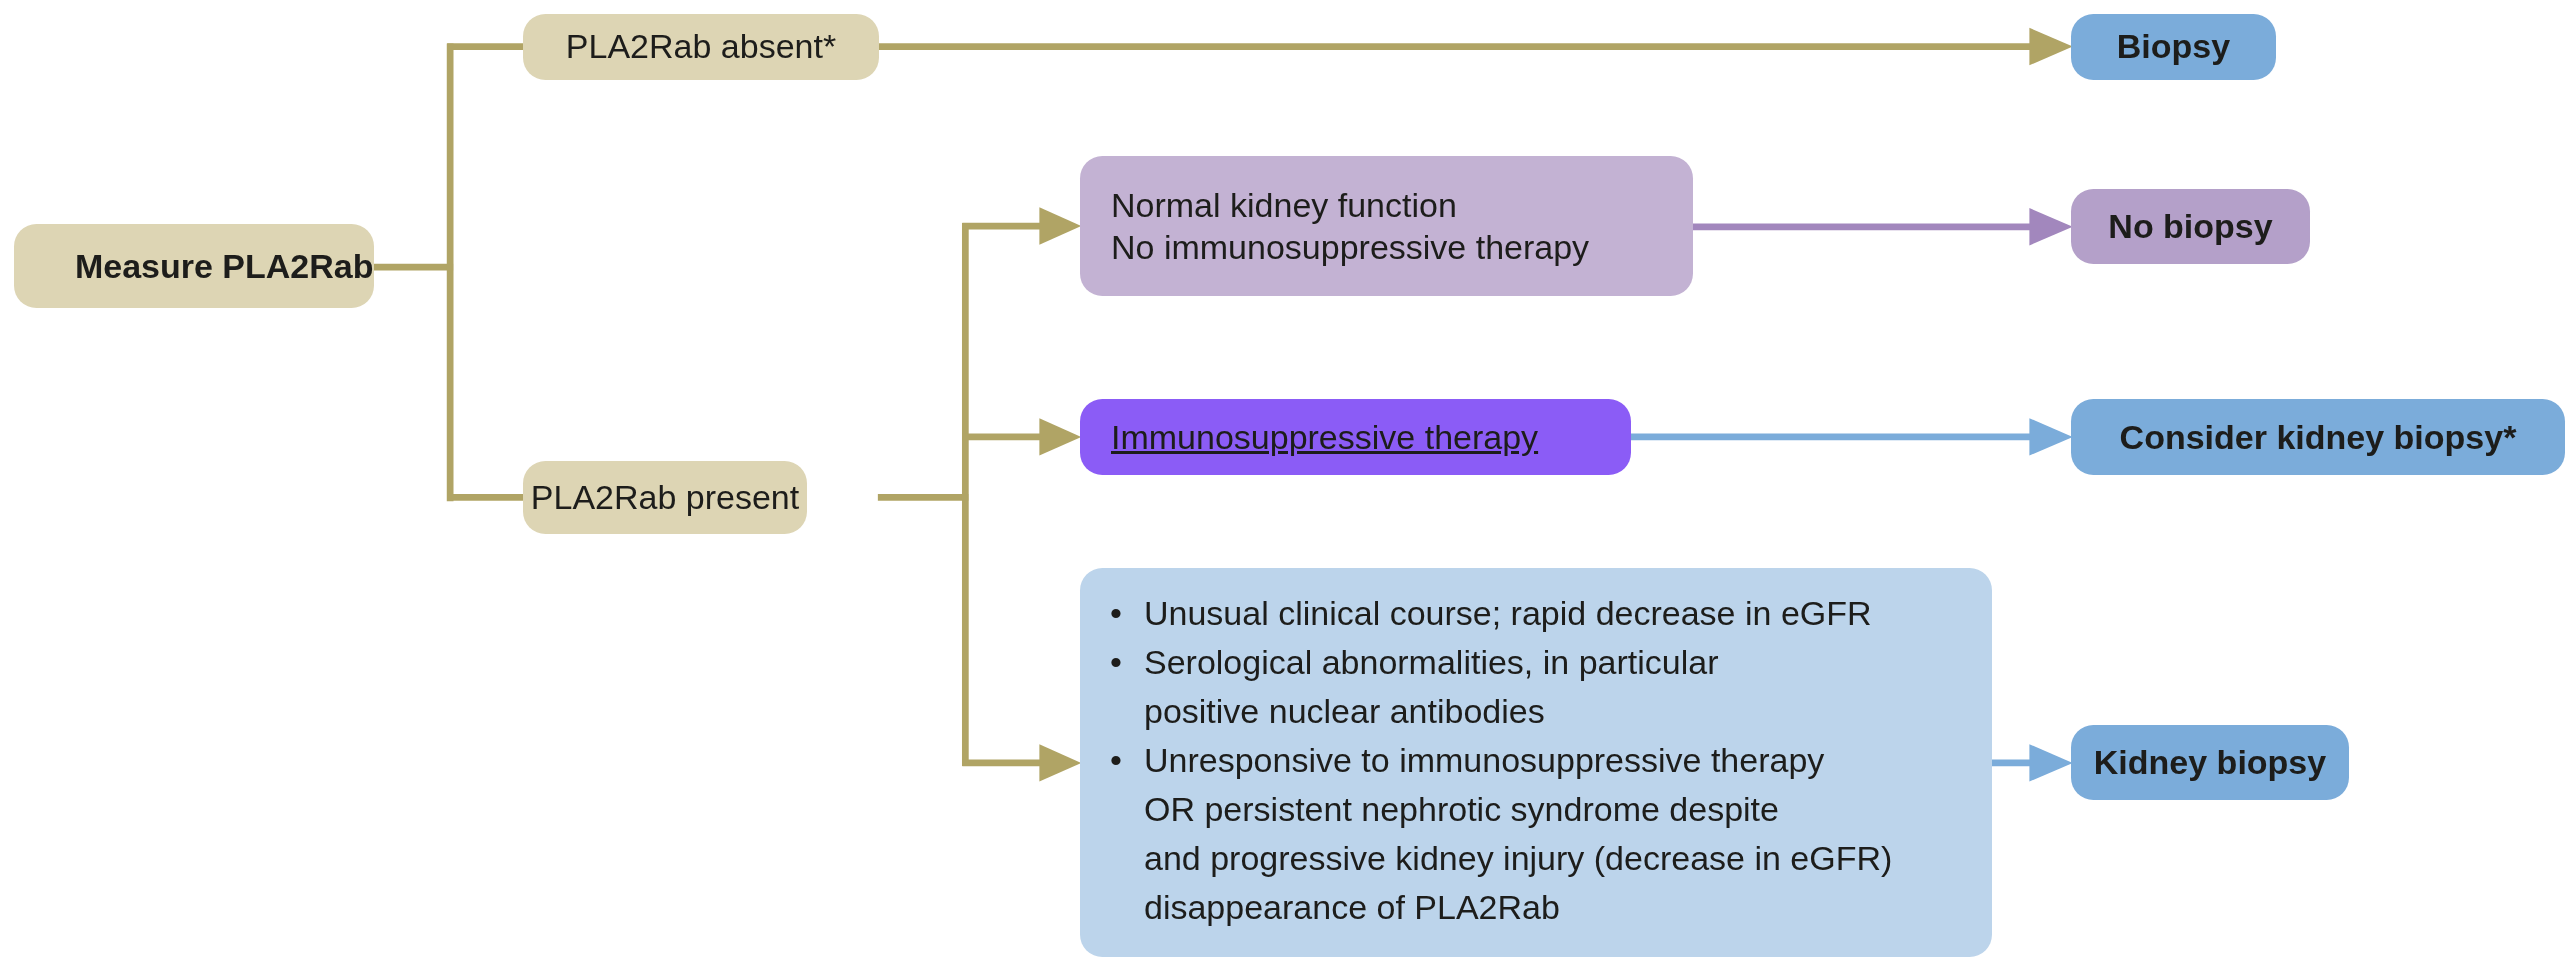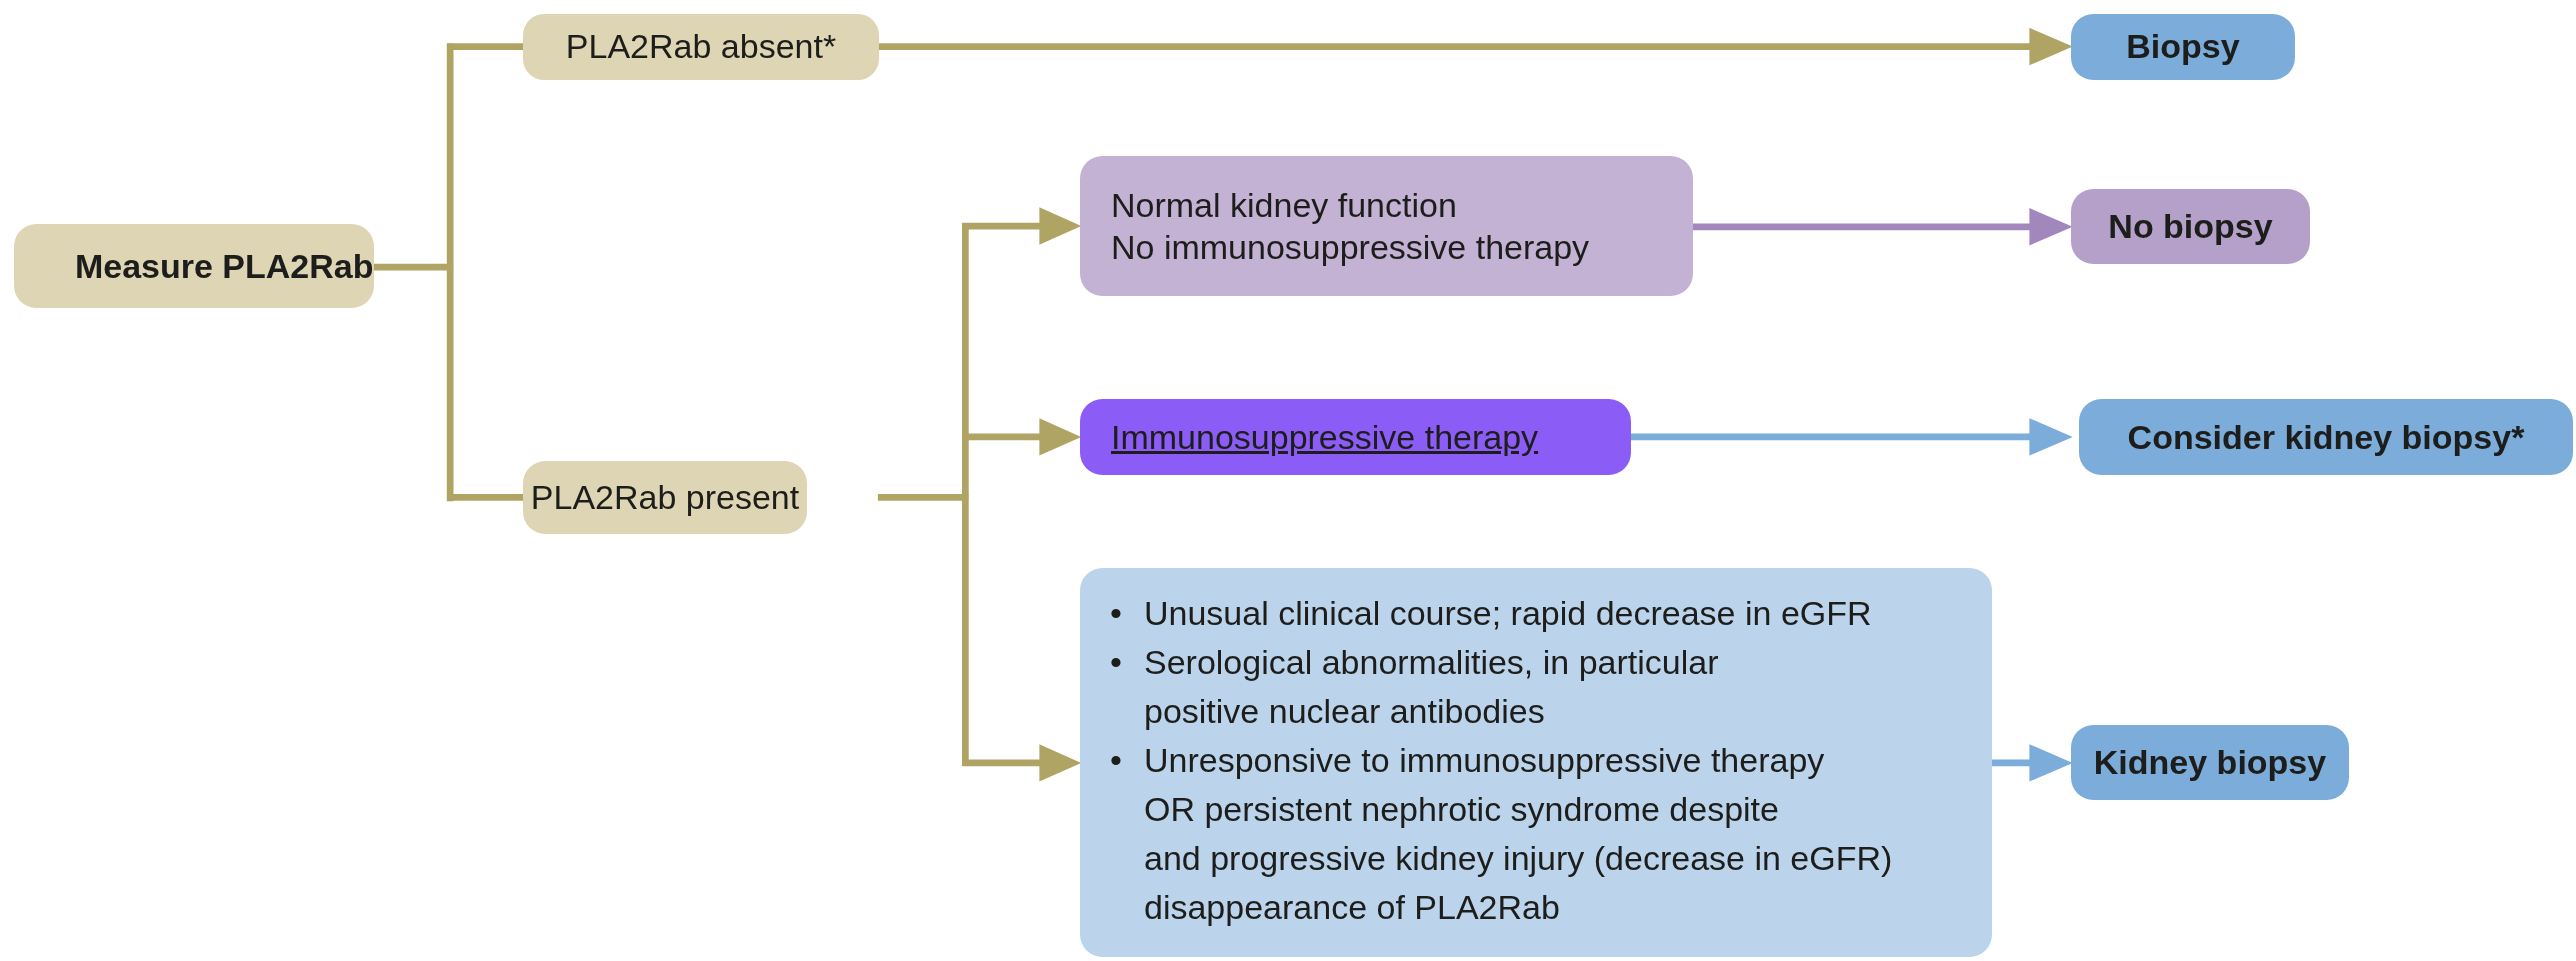--- a/index.html
+++ b/index.html
@@ -37,27 +37,27 @@
   .node.bold { font-weight: bold; }
   .node.left-align {
     justify-content: flex-start;
     text-align: left;
     padding-left: 31px;
     padding-right: 43px;
   }
   .node.multiline { white-space: normal; }
   
   #measure          { left: 13.5px;   top: 224px; width: 360px;  height: 84px; }
-  #absent           { left: 523px;  top: 13.5px;  width: 356px;  height: 66px; border-radius: 21px;  }
+  #absent           { left: 523px;  top: 13.5px;  width: 356px;  height: 66px;  }
   #present          { left: 523px;  top: 461px; width: 284px;  height: 73px;  }
   #normal           { left: 1080px; top: 156px; width: 613px;  height: 140px; }
   #immuno           { left: 1080px; top: 399px; width: 551px;  height: 76px; }
   #criteria         { left: 1080px; top: 568px; width: 912px; height: 389px;
                       align-items: flex-start; padding: 21px 30px; }
-  #biopsy           { left: 2071px; top: 13.5px;  width: 224px;  height: 66px;  }
+  #biopsy           { left: 2071px; top: 13.5px;  width: 205px;  height: 66px;  }
   #no-biopsy        { left: 2071px; top: 189px; width: 239px;  height: 75px; }
   #consider-biopsy  { left: 2071px; top: 399px; width: 494px;  height: 76px; }
   #kidney-biopsy    { left: 2071px; top: 725px; width: 278px;  height: 75px; }
 
   .crit-list { width: 100%; }
   .crit-line {
     display: flex;
     font-size: 34px;
     line-height: 49px;
     white-space: nowrap;
@@ -160,21 +160,21 @@
   </div>
 
   <div class="node bold" id="biopsy" style="background: rgb(123, 172, 218);">
     <span>Biopsy</span>
   </div>
 
   <div class="node bold" id="no-biopsy" style="background: rgb(180, 160, 201);">
     <span>No biopsy</span>
   </div>
 
-  <div class="node bold" id="consider-biopsy" style="background: rgb(123, 172, 218); margin-left: 8px;">
+  <div class="node bold" id="consider-biopsy" style="background: rgb(123, 172, 218);">
     <span>Consider kidney biopsy*</span>
   </div>
 
   <div class="node bold" id="kidney-biopsy" style="background: rgb(123, 172, 218);">
     <span>Kidney biopsy</span>
   </div>
 
 </div>
 
 

